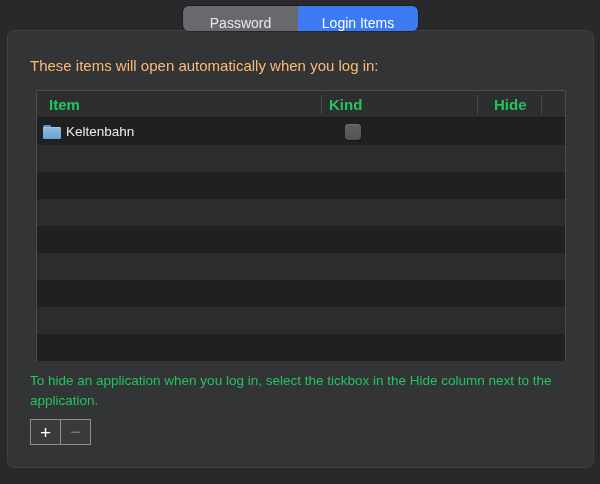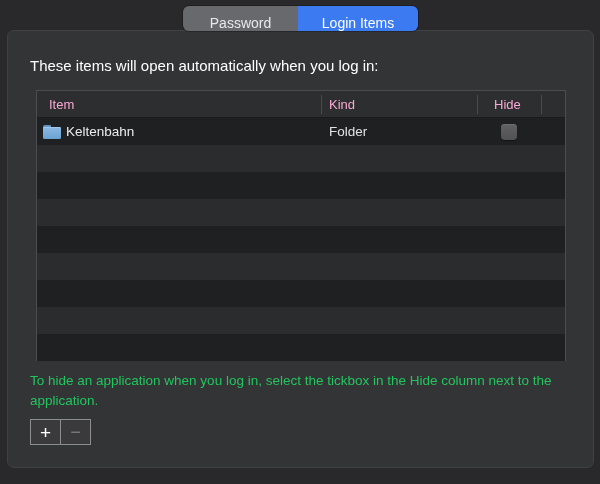--- a/index.html
+++ b/index.html
@@ -47,39 +47,39 @@
     width: 120px;
     background: #3b7af0;
     color: #ffffff;
   }
 
   
   .heading {
     position: absolute;
     left: 30px; top: 57px;
     font-size: 15px;
-    color: #ffffff;
+    color: #fdba74;
   }
 
   
   .login-table {
     position: absolute;
     left: 36px; top: 90px;
     width: 530px; height: 271px;
     border: 1px solid #4b4d50;
     background: #1e2022;
   }
   .table-header {
     position: relative;
     height: 27px;
     background: #2c2e30;
     border-bottom: 1px solid #1a1b1d;
-    color: #f9a8d4;
-    font-size: 13px;
-    font-weight: normal;
+    color: #22c55e;
+    font-size: 15px;
+    font-weight: bold;
     display: flex;
     align-items: center;
   }
   .th { position: absolute; top: 0; height: 27px; line-height: 27px; }
   .th-item { left: 12px; }
   .th-kind { left: 292px; }
   .th-hide { left: 457px; }
   .header-divider {
     position: absolute; top: 4px;
     width: 1px; height: 19px;
@@ -199,21 +199,20 @@
   </div>
   <div class="table-body" id="table-body">
     <div class="table-row">
       <div class="cell-item">
         <span class="folder-icon">
           <span class="tab"></span>
             <span class="body"></span>
         </span>
         <span>Keltenbahn</span>
       </div>
-      <div class="cell-kind">Folder</div>
       <div class="cell-hide">
         <span class="checkbox"></span>
       </div>
     </div>
   <div class="table-row"></div>
       <div class="table-row"></div>
       <div class="table-row"></div>
       <div class="table-row"></div>
       <div class="table-row"></div>
       <div class="table-row"></div>

